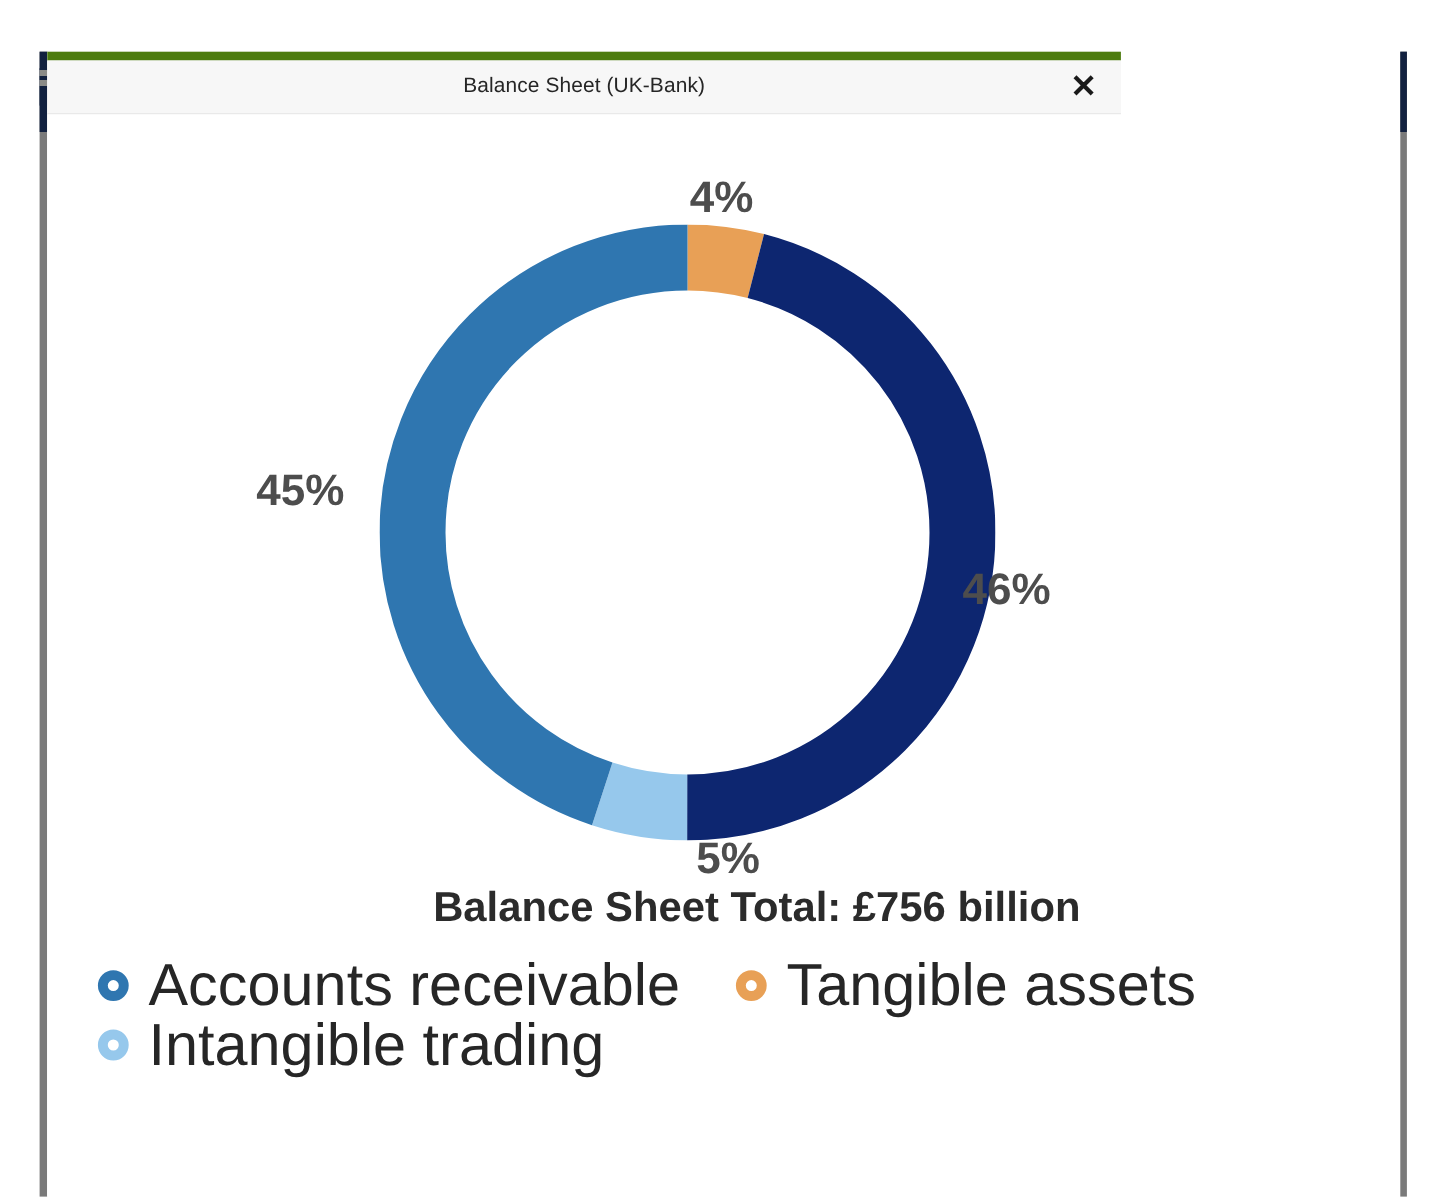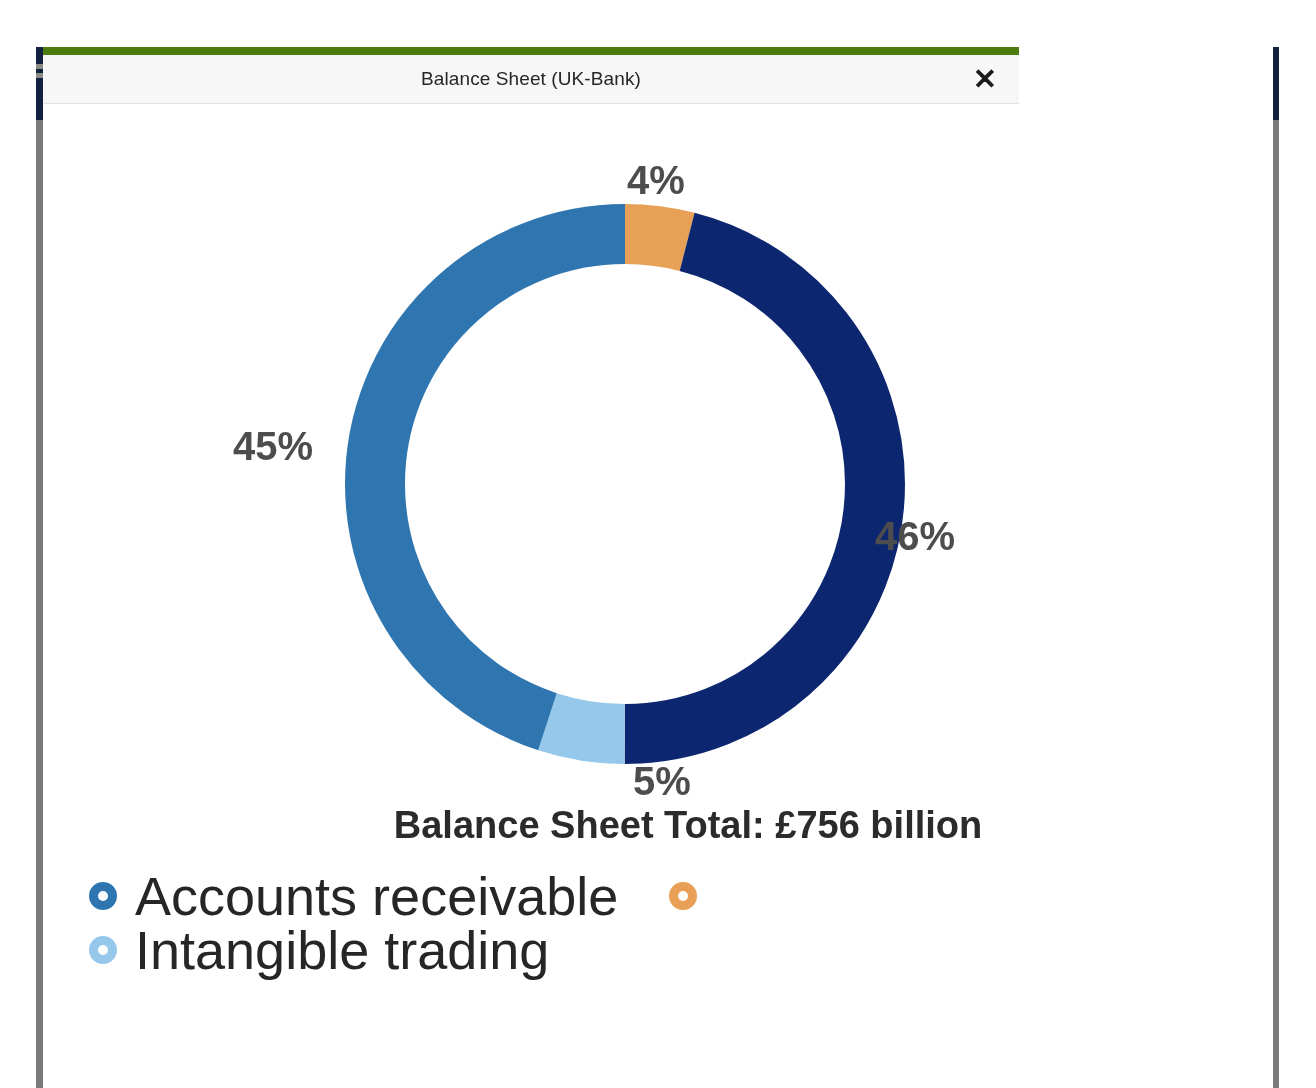--- a/index.html
+++ b/index.html
@@ -240,20 +240,21 @@
 
       <div class="legend">
 
         <div class="legend-row">
           <div class="legend-item col1">
             <span class="legend-marker" style="border-color:#2f76b0"></span>
             <span class="legend-text">Accounts receivable</span>
           </div>
           <div class="legend-item">
             <span class="legend-marker" style="border-color:#e8a056"></span>
+            <span class="legend-text">Tangible assets</span>
           </div>
         </div>
 
 
         <div class="legend-row">
           <div class="legend-item col1">
             <span class="legend-marker" style="border-color:#96c8ec"></span>
             <span class="legend-text">Intangible trading</span>
           </div>
         </div>

